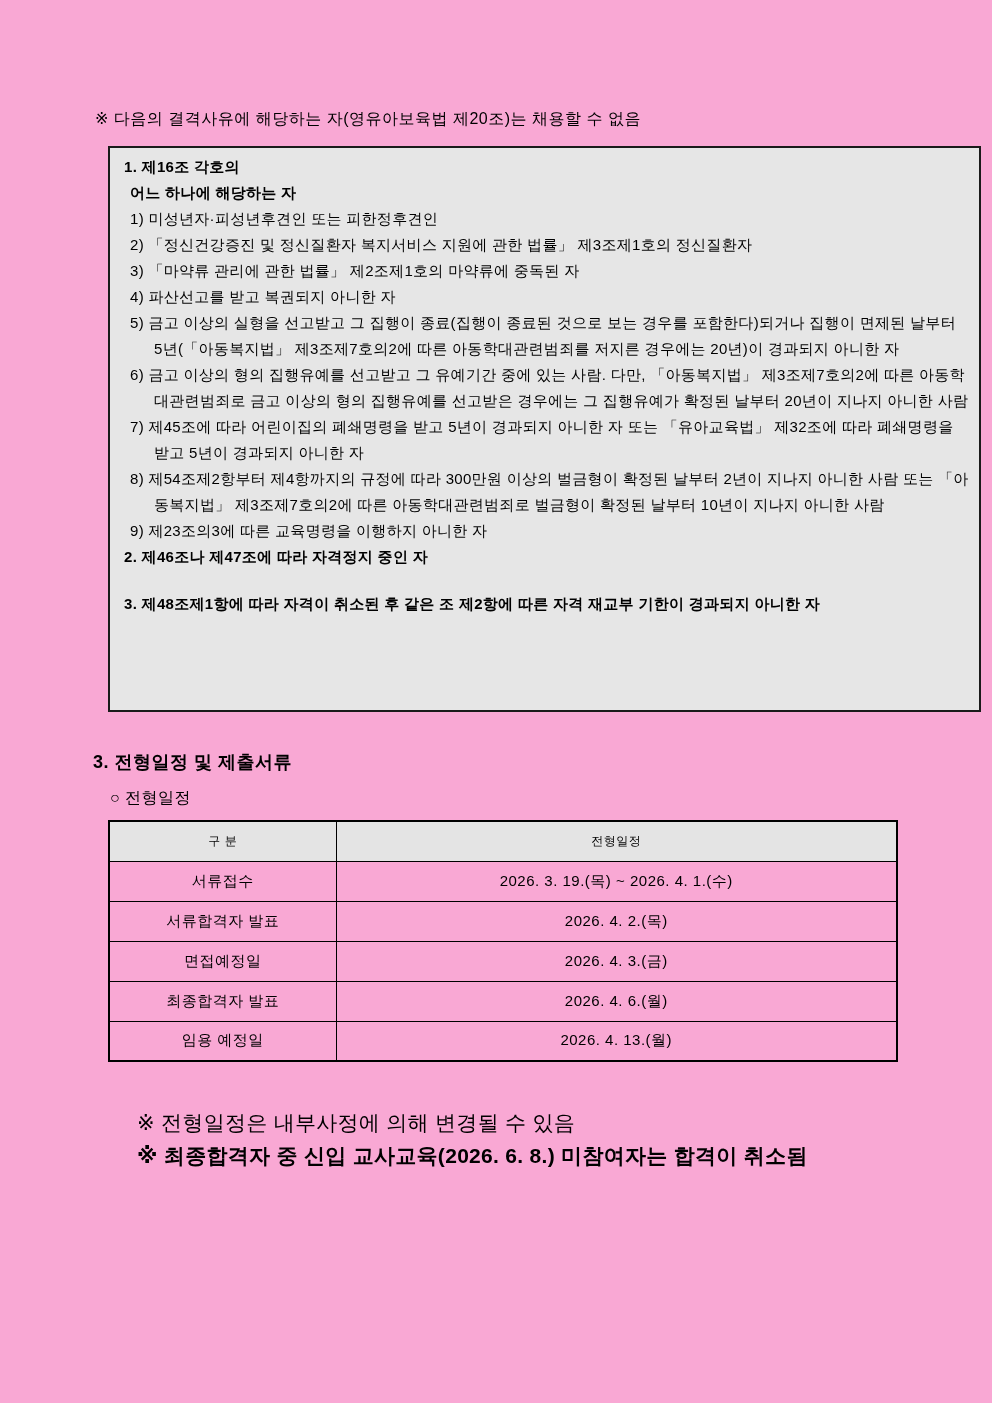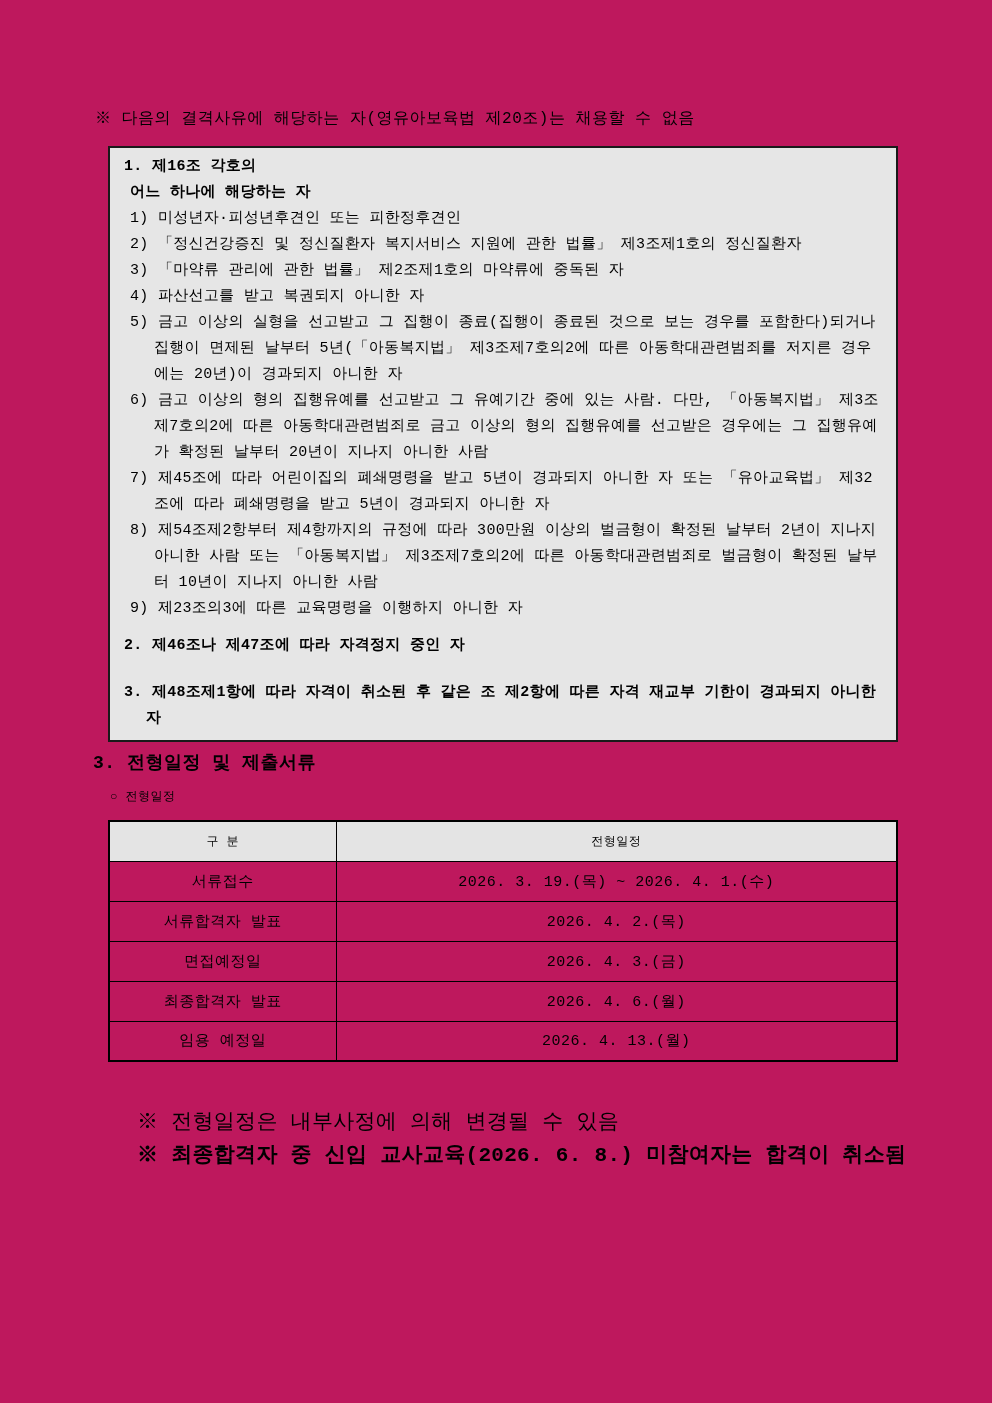--- a/index.html
+++ b/index.html
@@ -3,50 +3,50 @@
 <meta charset="utf-8">
 <style>
   * { margin: 0; padding: 0; box-sizing: border-box; }
   html, body { background: #ffffff; }
   body {
     width: 992px; height: 1403px;
     position: relative;
     font-family: "Liberation Sans", "DejaVu Sans", sans-serif;
     color: #000000;
   }
-  .page { position: absolute; inset: 0; background: #be185d; font-family: Liberation Mono, monospace; }
+  .page { position: absolute; inset: 0; background: #f9a8d4; }
 
   .top-note {
     position: absolute; left: 95px; top: 108px;
     width: 800px; font-size: 16px; line-height: 22px;
     letter-spacing: 0.5px;
   }
 
   .disq-box {
     position: absolute; left: 108px; top: 146px;
-    width: 790px; min-height: 566px;
+    width: 873px; min-height: 566px;
     background: #e6e6e6;
     border: 2px solid #1a1a1a;
     padding: 6px 10px 8px 8px;
     font-size: 15px; line-height: 26px;
   }
   .disq-box .item { letter-spacing: 0.3px; }
   .item.lvl-top   { font-weight: bold; margin-left: 6px; padding-left: 22px; text-indent: -22px; }
   .item.lvl-sub   { font-weight: bold; margin-left: 12px; }
   .item.lvl-num   { margin-left: 12px; padding-left: 24px; text-indent: -24px; }
-  .item.gap-lg    { margin-top: 11px; }
+  .item.gap-lg    { }
   .item.gap-sm    { margin-top: 21px; }
 
   .section-title {
     position: absolute; left: 93px; top: 750px;
     font-size: 18px; font-weight: bold; letter-spacing: 0.5px;
   }
   .sub-title {
     position: absolute; left: 110px; top: 788px;
-    font-size: 12px; letter-spacing: 0.5px;
+    font-size: 16px; letter-spacing: 0.5px;
   }
 
   .sched-table {
     position: absolute; left: 108px; top: 820px;
     width: 790px;
     border-collapse: collapse;
     table-layout: fixed;
     font-size: 15px;
   }
   .sched-table th, .sched-table td {

